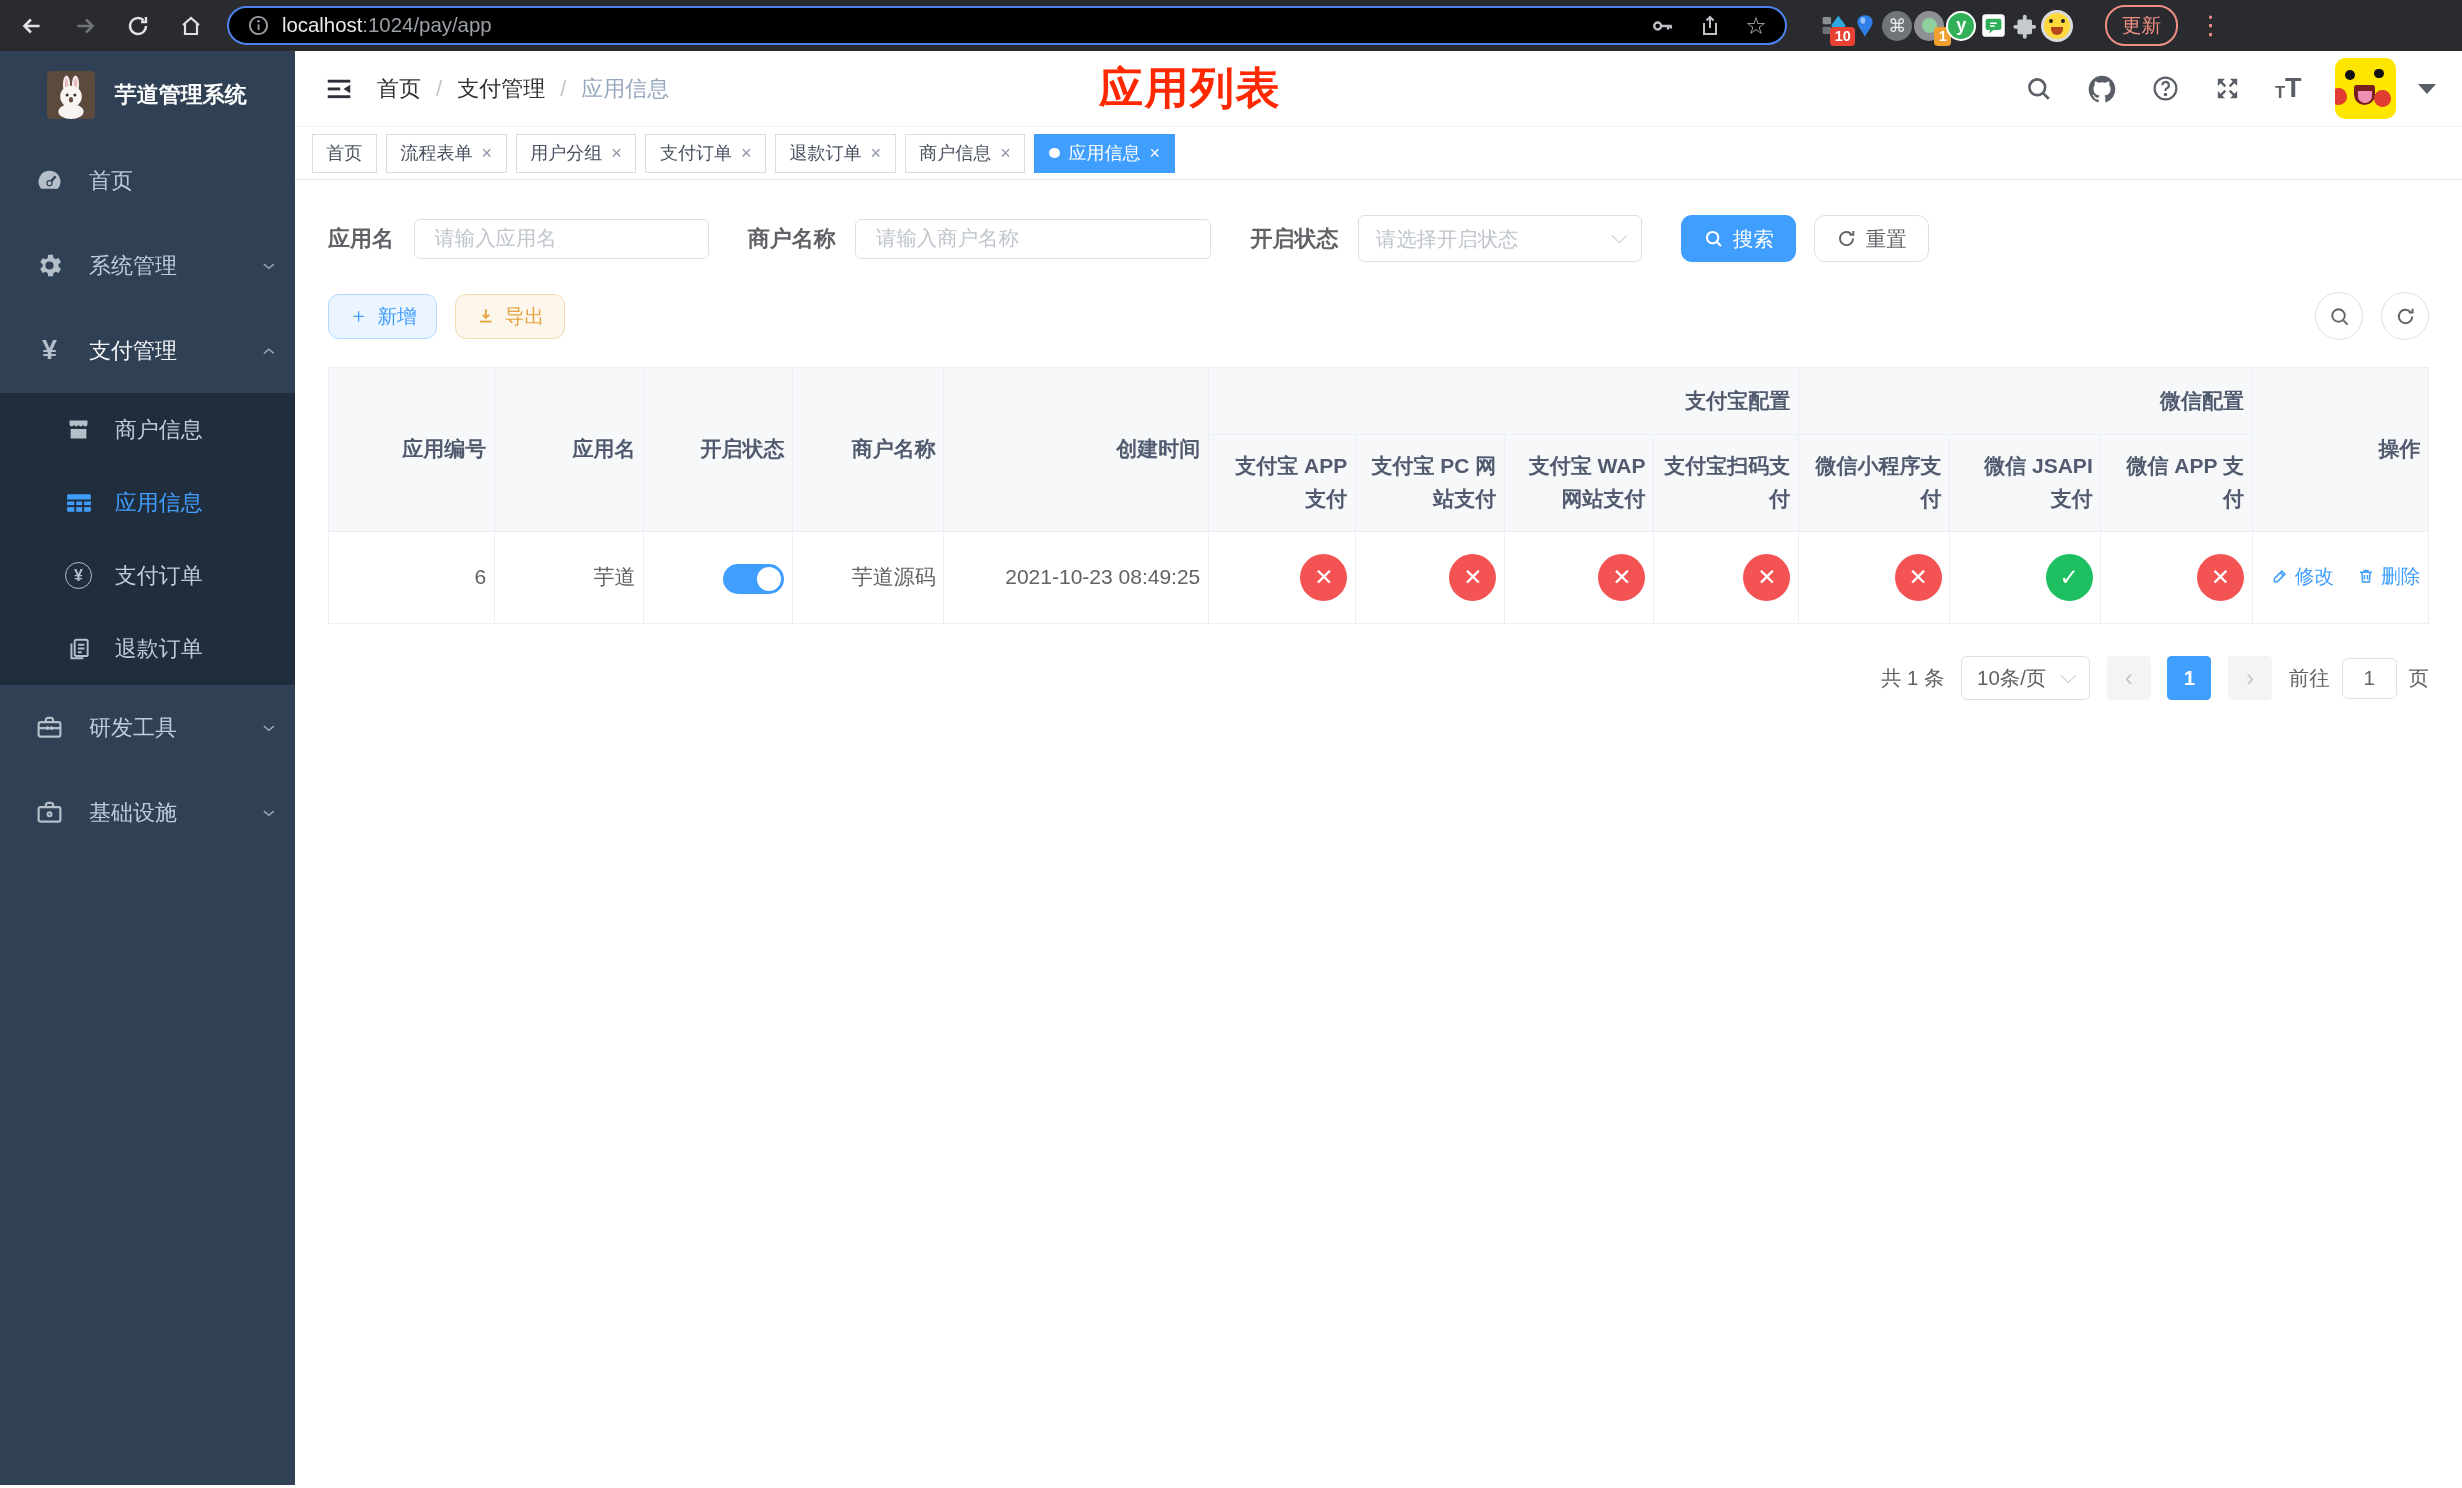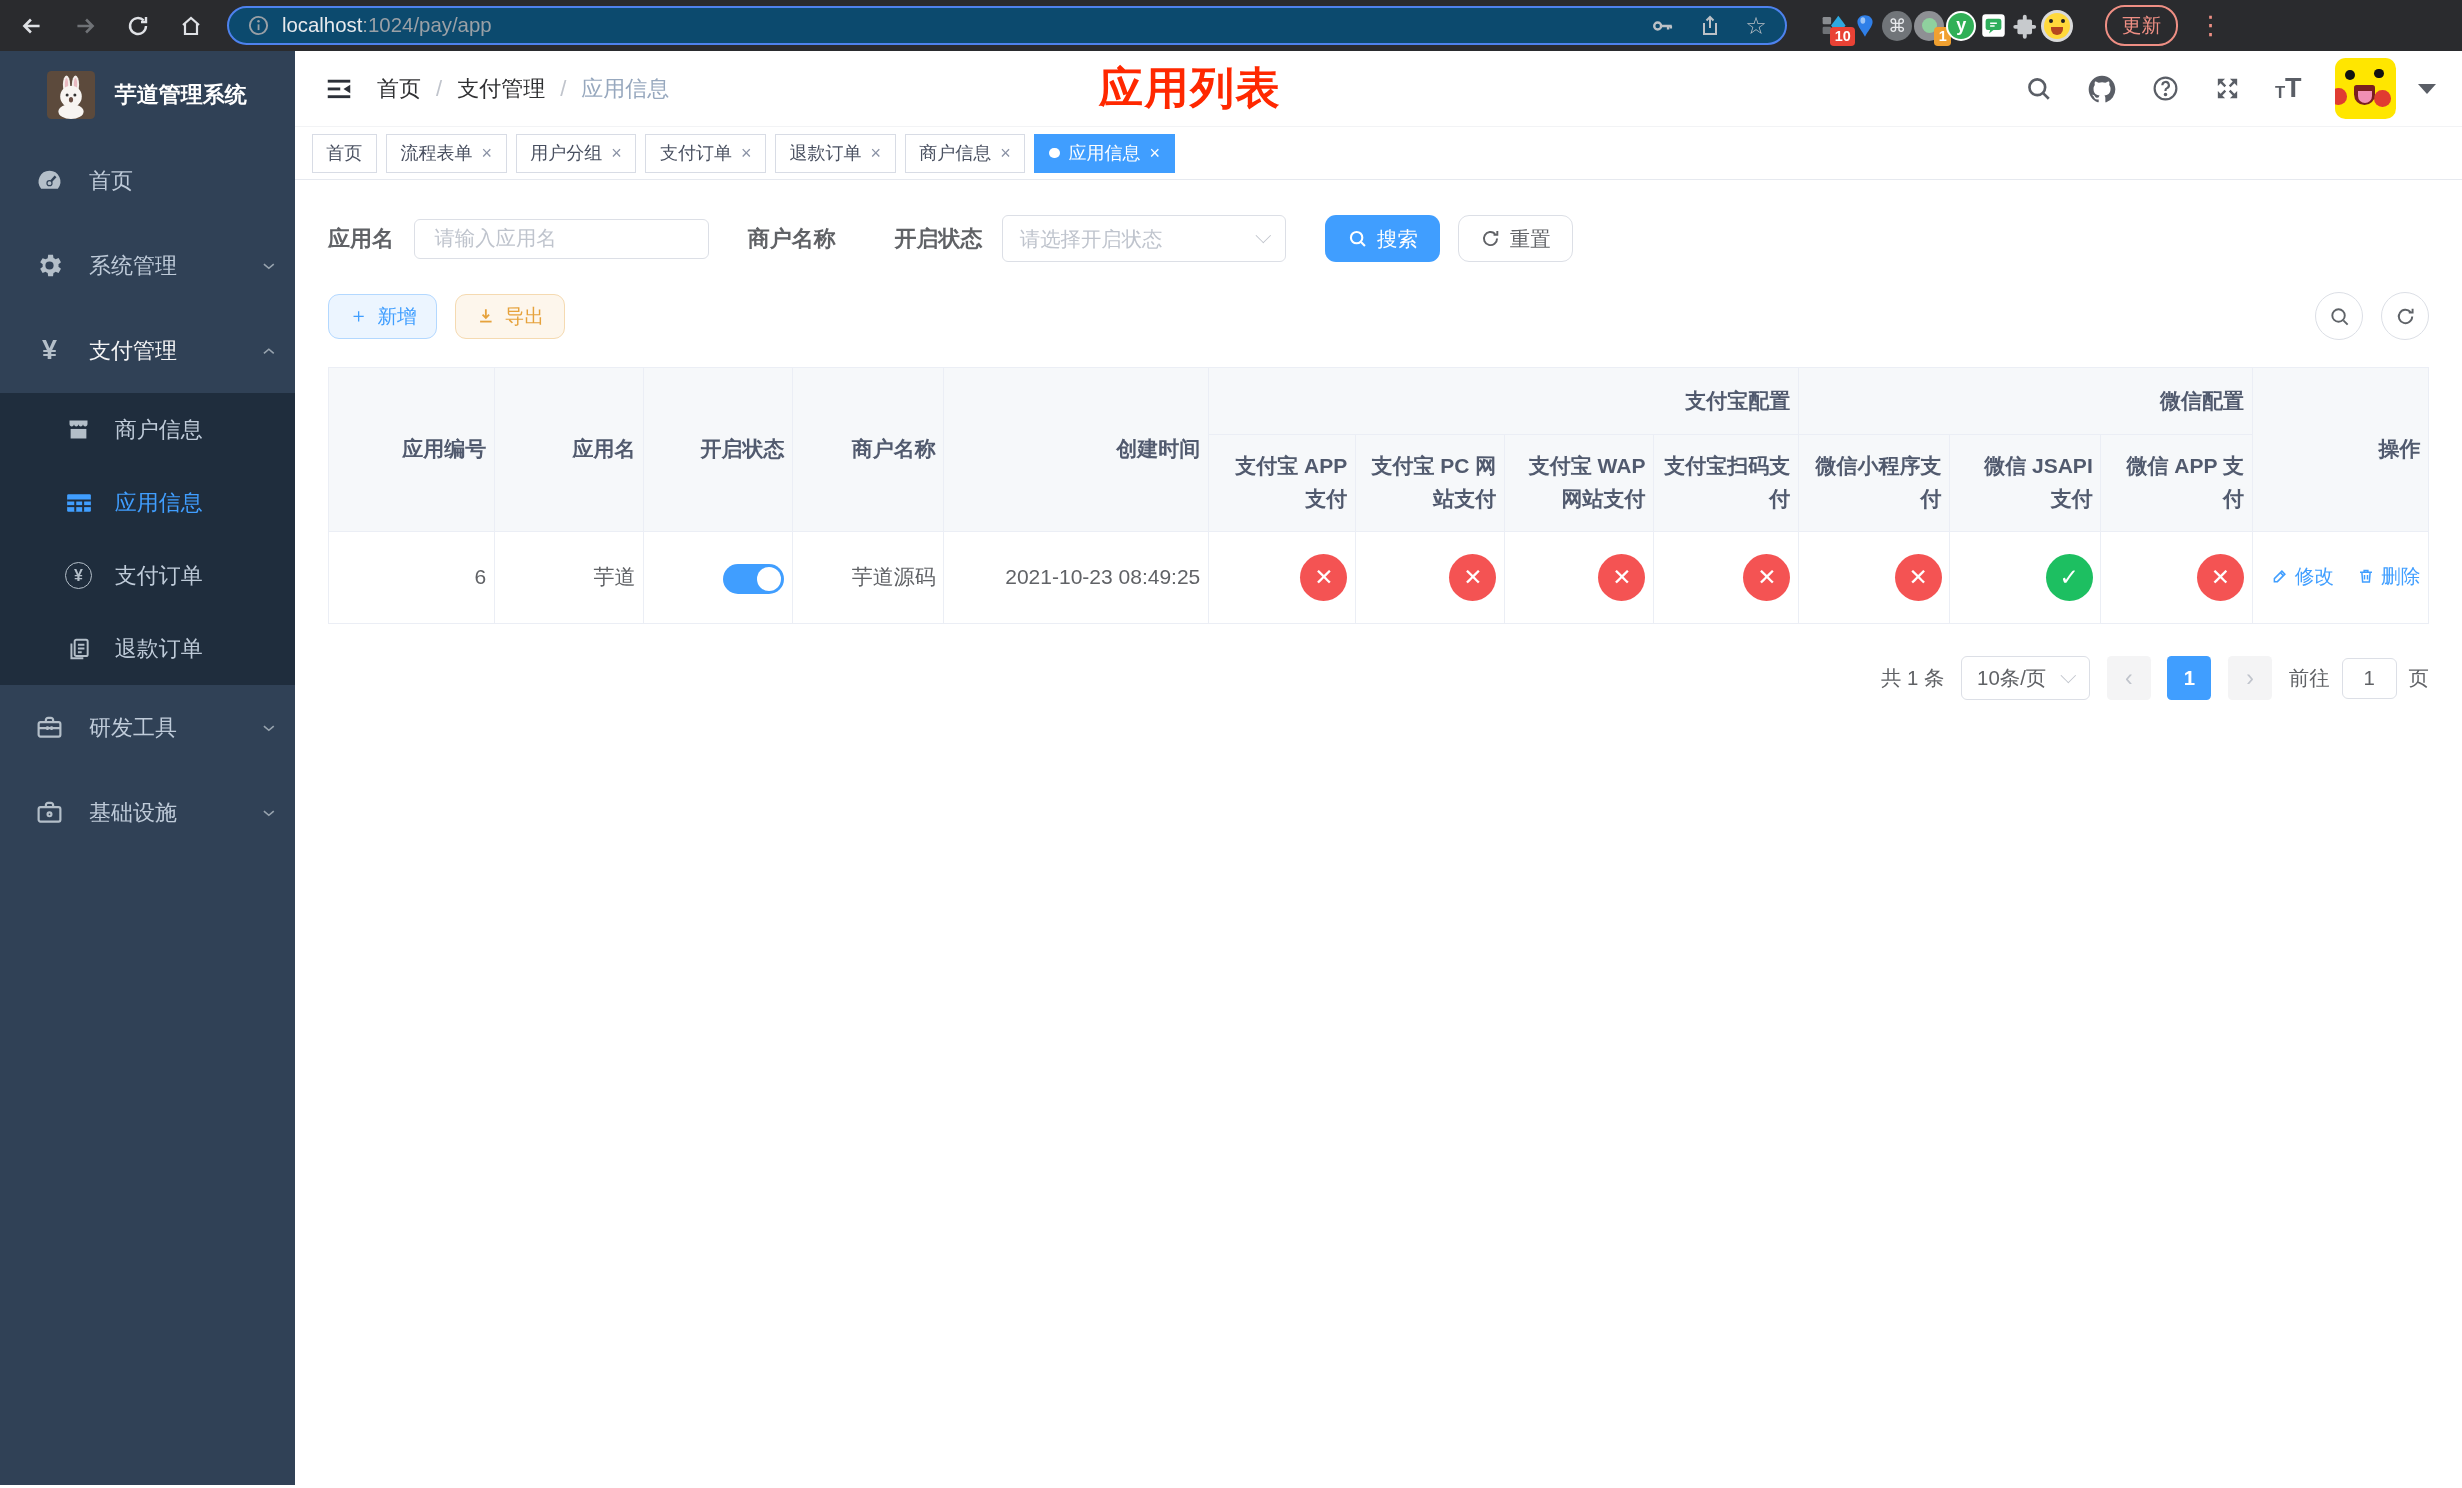--- a/index.html
+++ b/index.html
@@ -11,21 +11,21 @@
   body{width:2462px;height:1489px;position:relative;overflow:hidden;
        font-family:"Liberation Sans","DejaVu Sans",sans-serif;background:#fff;color:#303133}
   svg{display:block}
 
   
   .browser{position:absolute;top:0;left:0;right:0;height:51px;background:#2a2b2e;
            display:flex;align-items:center;padding:0 16.7px;gap:10.6px}
   .b-nav{display:flex;align-items:center;gap:23px;margin-right:10.6px}
   .b-ico{width:30px;height:30px;display:flex;align-items:center;justify-content:center;color:#dfe1e5}
   .b-ico.dim{color:#6f7276}
-  .urlbar{width:1560px;height:39px;border-radius:21px;background:#0c4a6e;border:2.3px solid #4e82ee;
+  .urlbar{width:1560px;height:39px;border-radius:21px;background:#000000;border:2.3px solid #4e82ee;
           display:flex;align-items:center;padding:0 18px;gap:12px}
   .url-text{font-size:20.4px;color:#e8eaed;flex:1;white-space:nowrap;overflow:hidden}
   .url-text .rest{color:#9aa0a6}
   .url-right{display:flex;align-items:center;gap:23px;color:#bdc1c6}
   .ext{position:relative;width:32px;height:32px;display:flex;align-items:center;justify-content:center}
   .extbar{display:flex;align-items:center;margin-left:19.7px}
   .badge{position:absolute;bottom:-4.5px;right:-6px;font-size:14.4px;line-height:1;color:#fff;
          padding:2.3px 4.5px;border-radius:3.8px;font-weight:700}
   .badge.red{background:#e94235}.badge.orange{background:#f0a030}
   .circle-ic{width:30px;height:30px;border-radius:50%;display:flex;align-items:center;justify-content:center}
@@ -465,20 +465,21 @@
 
   <div class="app-main">
 
     <div class="filters">
       <div class="f-group">
         <span class="f-label">应用名</span>
         <input class="f-input" style="width: 295px;" placeholder="请输入应用名">
       </div>
       <div class="f-group">
         <span class="f-label">商户名称</span>
+        <input class="f-input" style="width: 356px;" placeholder="请输入商户名称">
       </div>
       <div class="f-group">
         <span class="f-label">开启状态</span>
         <div class="f-select" style="width:284px">
           <span>请选择开启状态</span>
           <span class="sel-chev"></span>
         </div>
       </div>
       <button class="btn btn-primary" style="margin-right:18px">
         <svg width="21" height="21" viewBox="0 0 24 24" fill="none" stroke="#fff" stroke-width="2.4">

